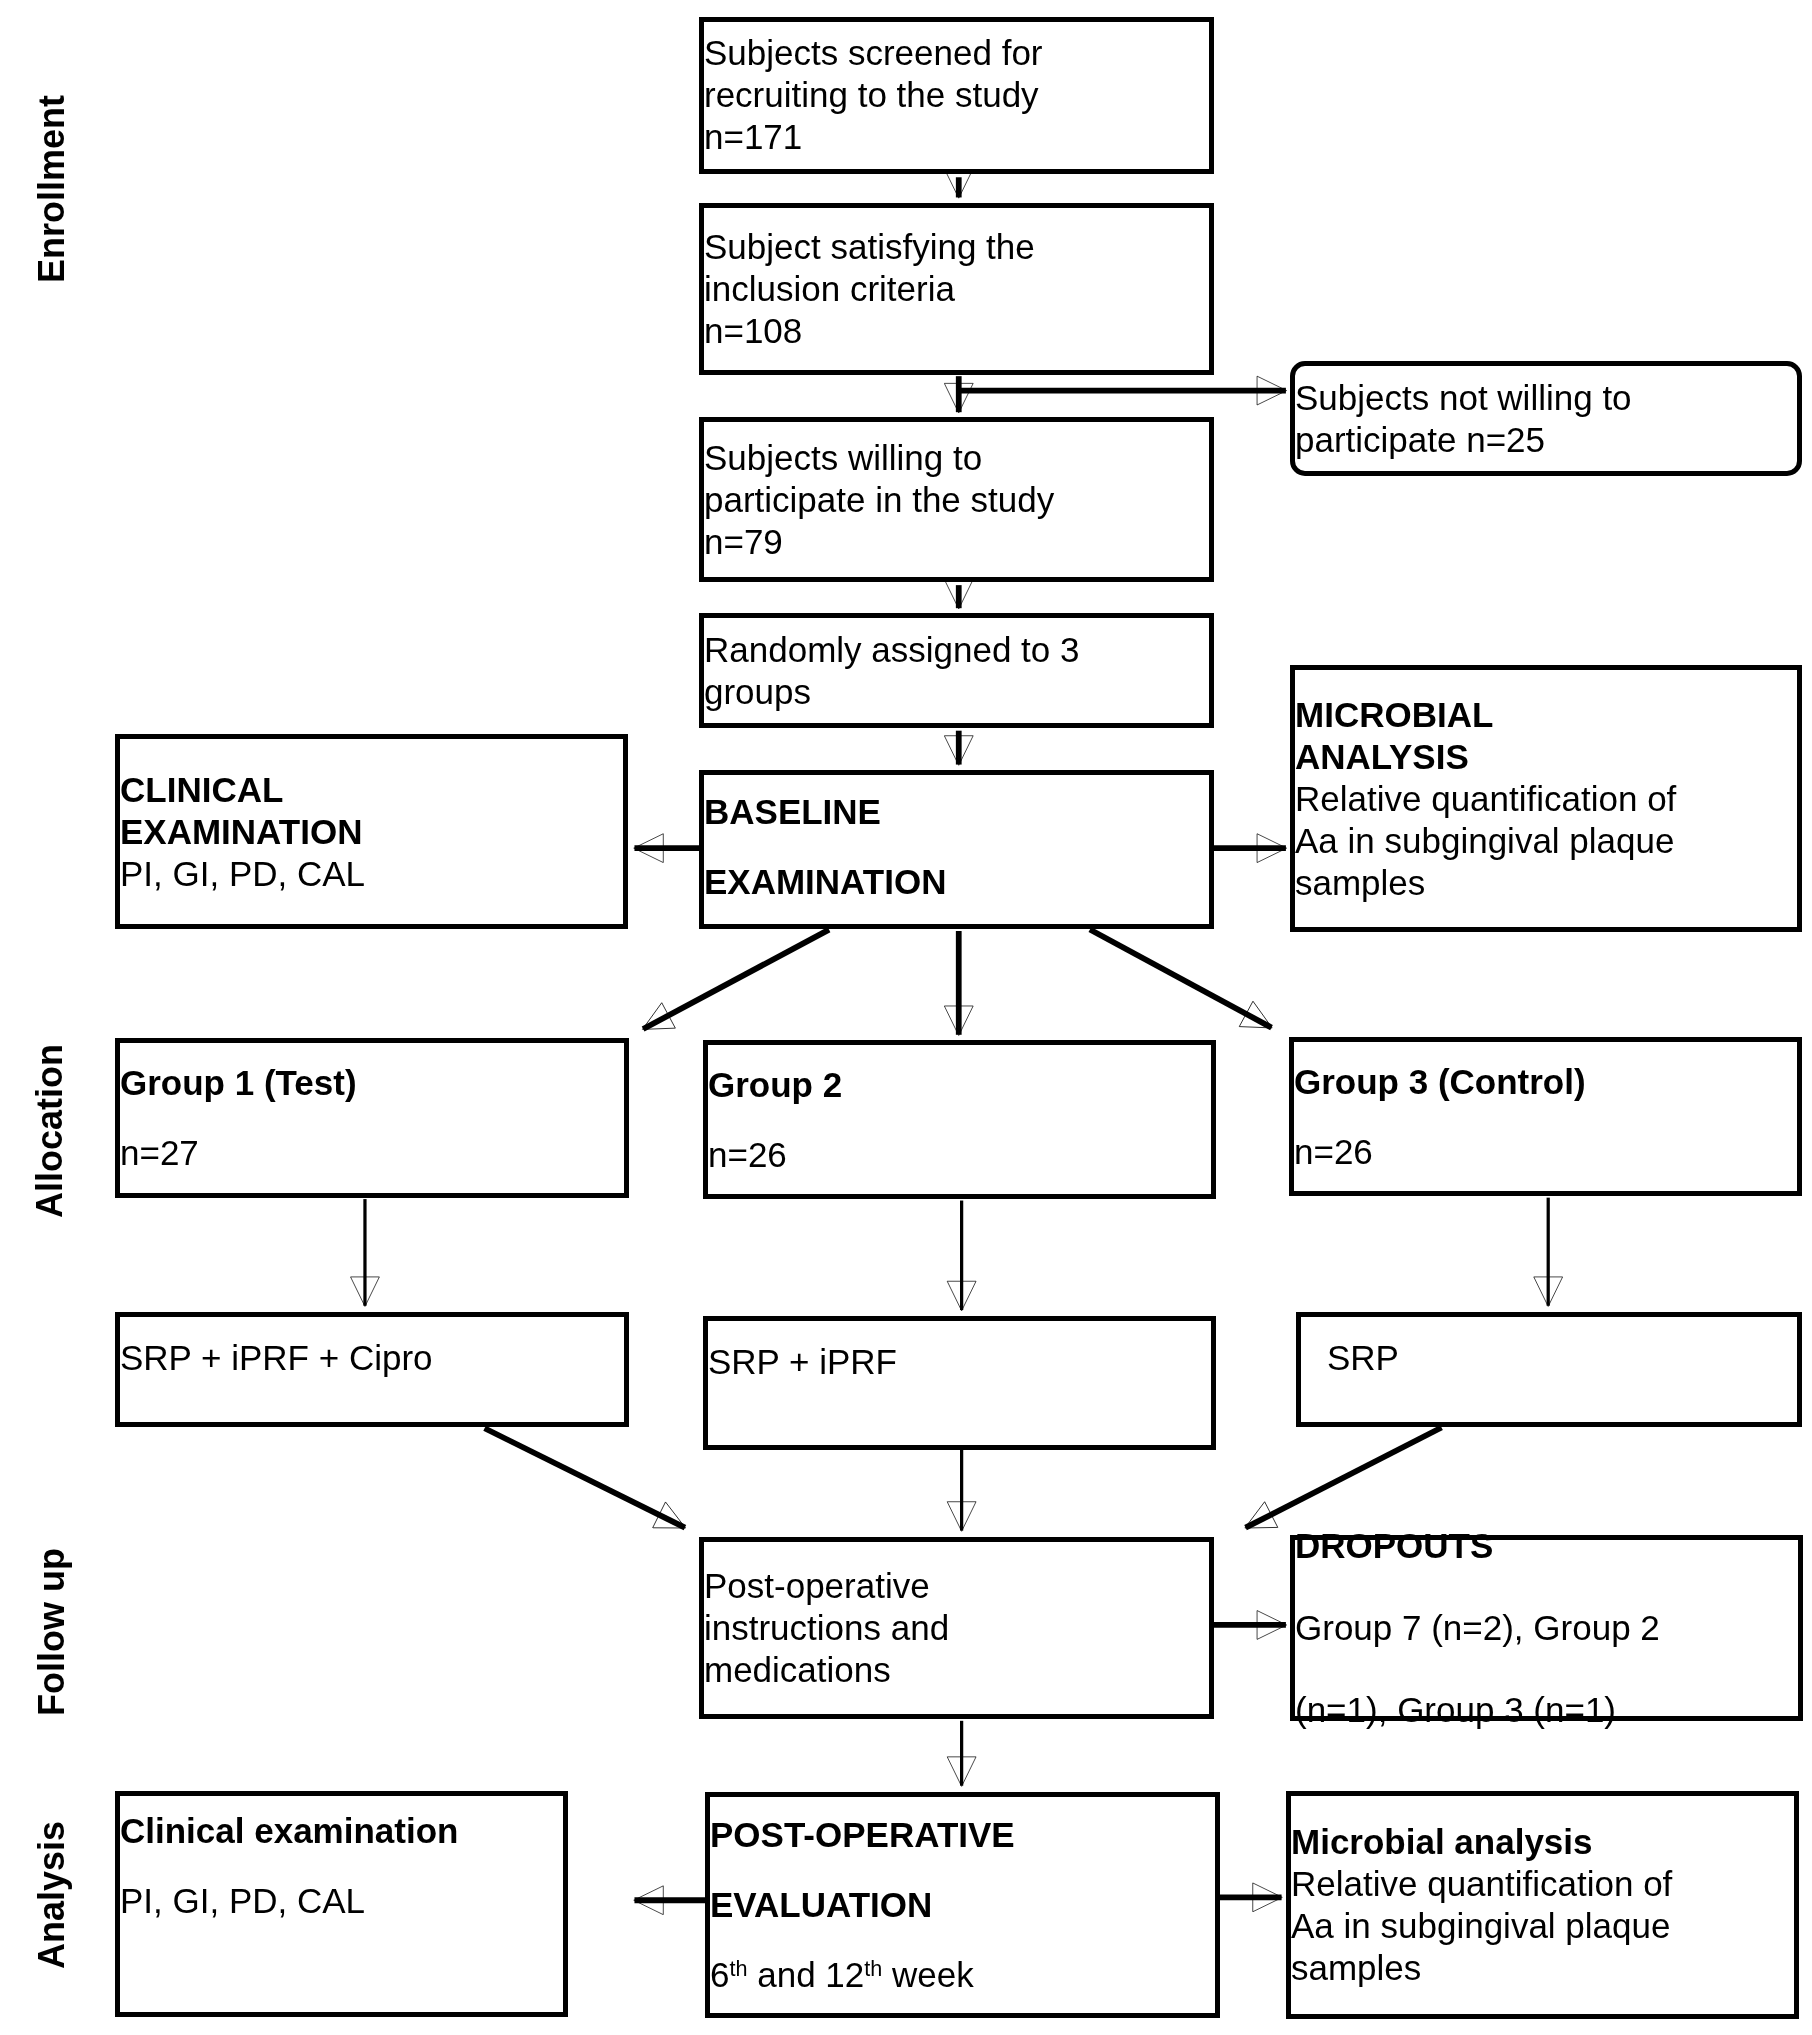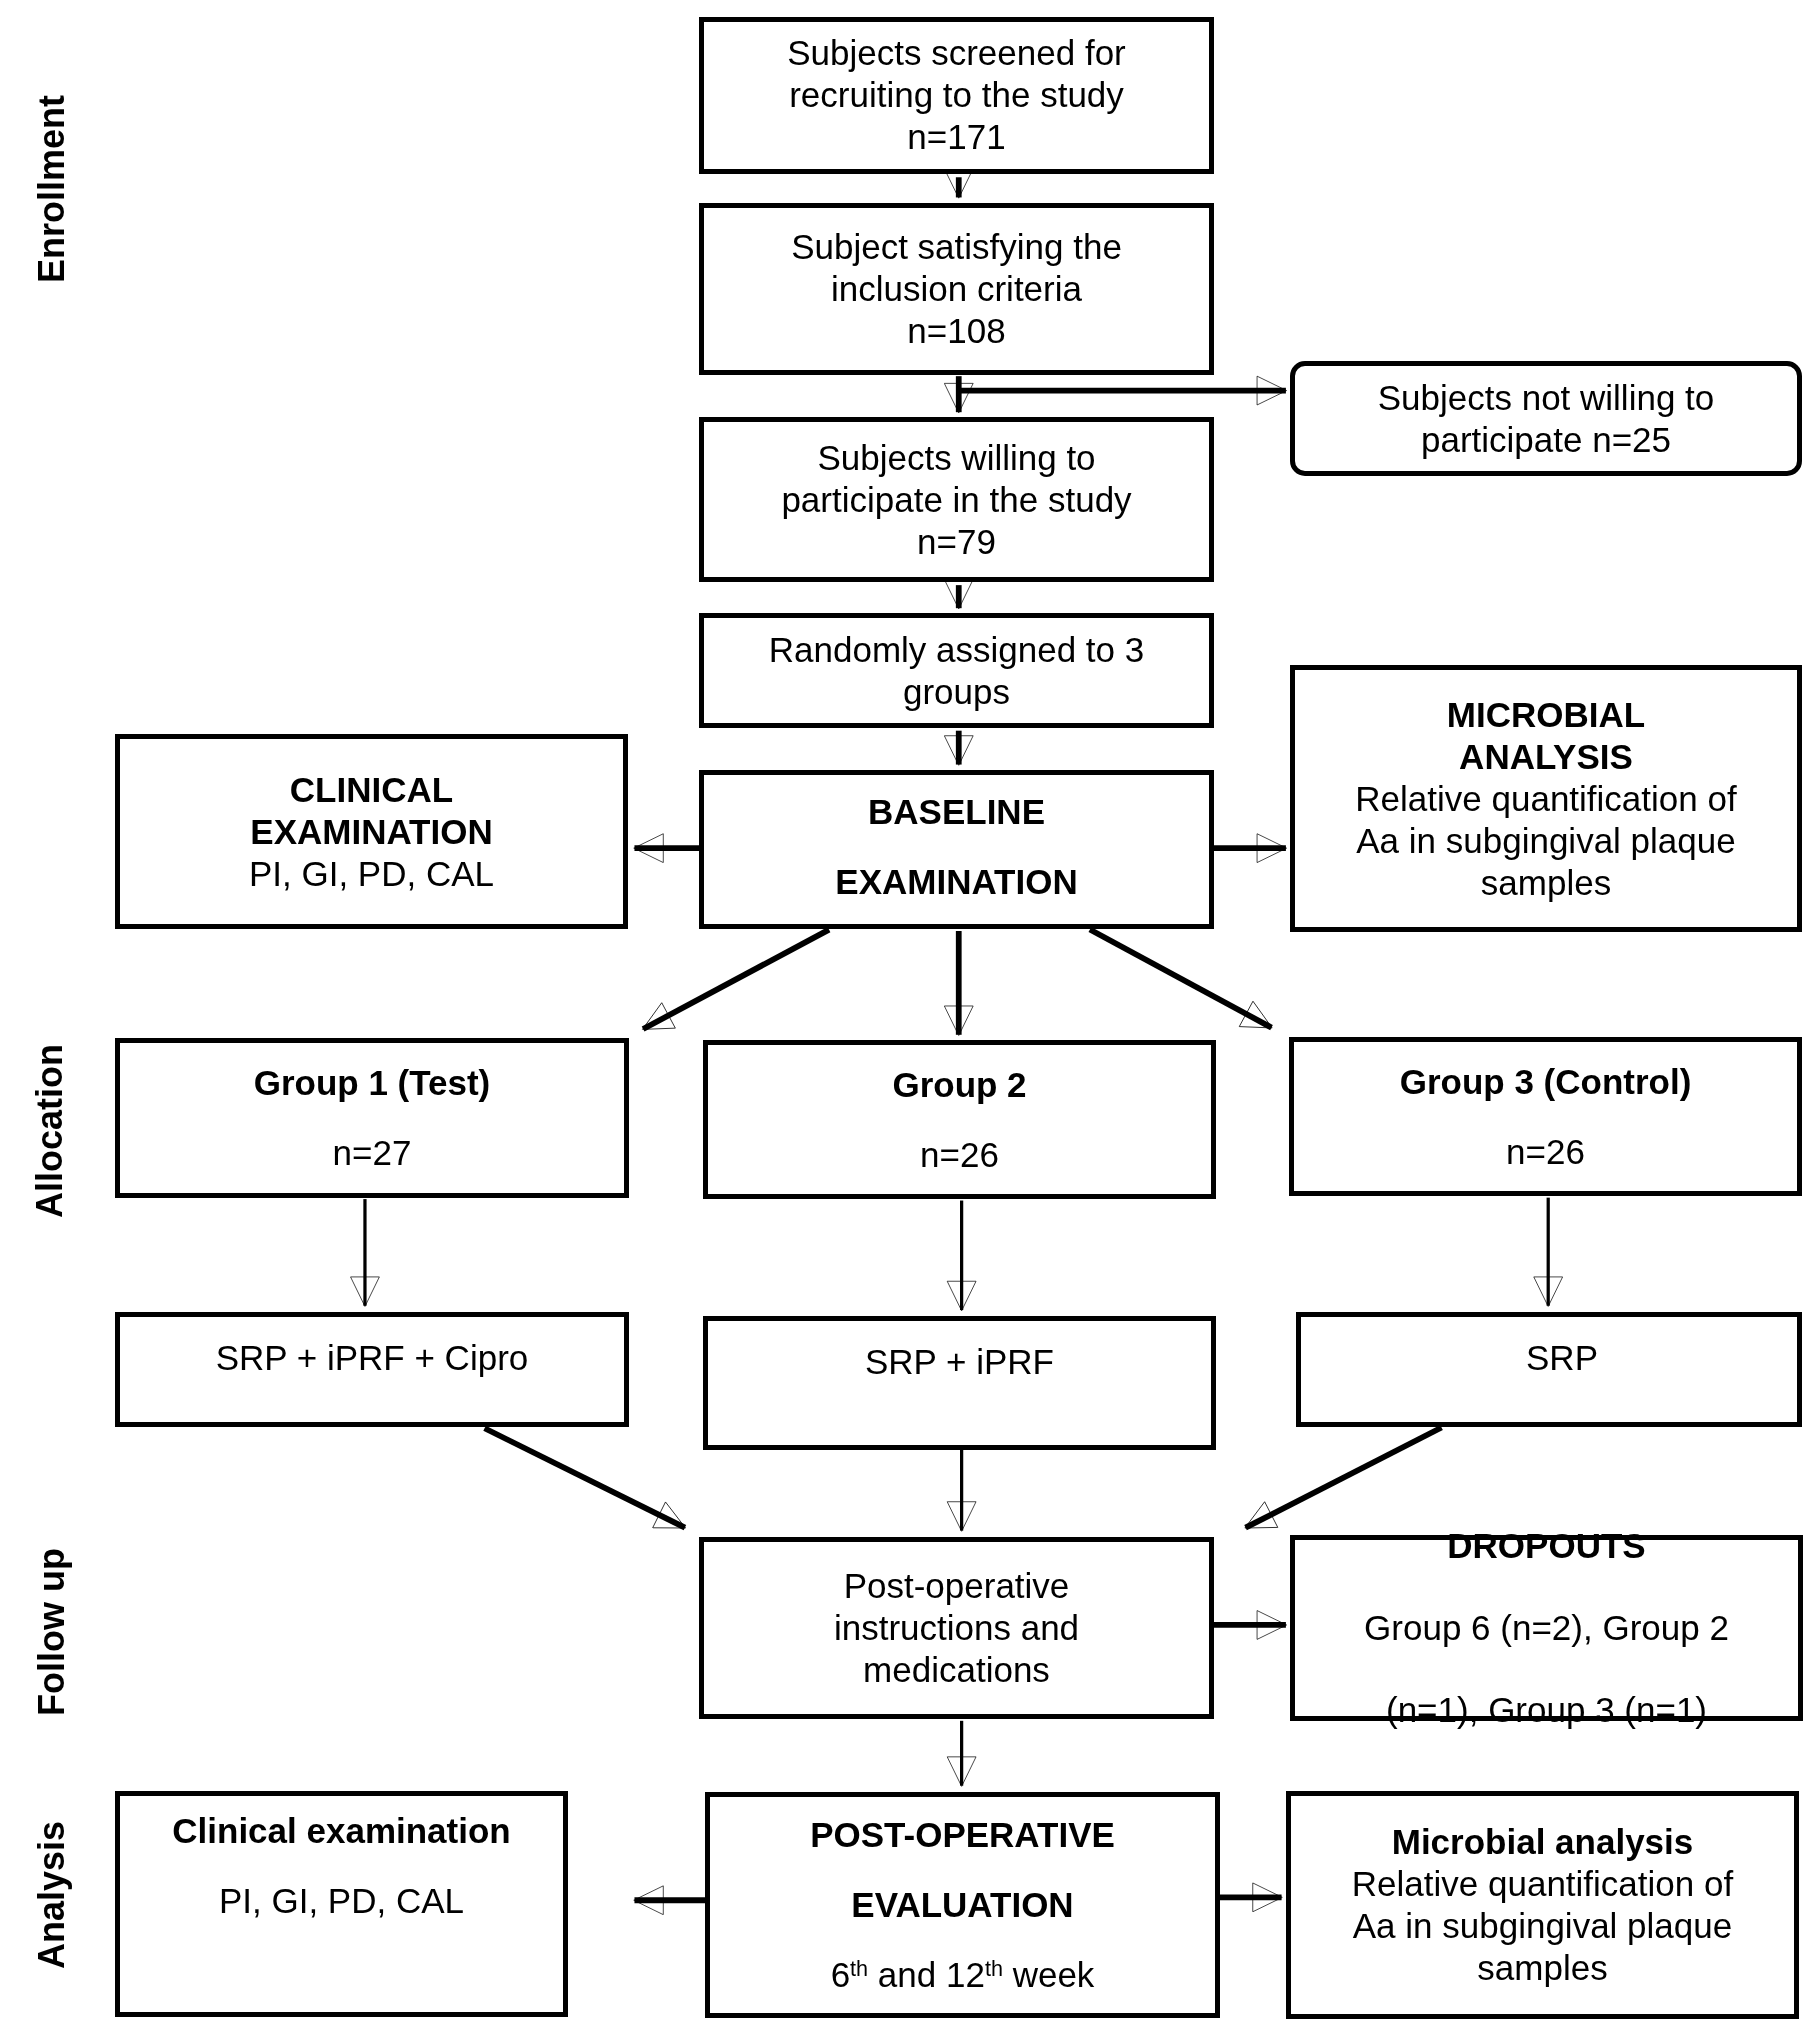--- a/index.html
+++ b/index.html
@@ -22,21 +22,21 @@
   }
   svg.arrows path { stroke: #000000; fill: none; }
   .thick { stroke-width: 8px; }
   .thin  { stroke-width: 4.5px; }
   .box {
     position: absolute;
     background: #ffffff;
     border: 5px solid #000000;
     display: flex;
     flex-direction: column;
-    align-items: center;
+    align-items: flex-start;
     justify-content: center;
     text-align: center;
     font-size: 35px;
     line-height: 42px;
     white-space: nowrap;
   }
   .box.topalign { justify-content: flex-start; gap: 28px; }
   .b { font-weight: 700; }
   sup.wk {
     font-size: 21.6px;
@@ -169,21 +169,21 @@
   </div>
 
   <div class="box" style="left:699px; top:1537px; width:515px; height:182px;">
     <div>Post-operative</div>
     <div>instructions and</div>
     <div>medications</div>
   </div>
 
   <div class="box" style="left:1290px; top:1535px; width:513px; height:186px;gap:40px;">
     <div class="b">DROPOUTS</div>
-    <div>Group 6 (n=2), Group 2</div>
+    <div>Group 7 (n=2), Group 2</div>
     <div>(n=1), Group 3 (n=1)</div>
   </div>
 
   <div class="box topalign" style="left:115px; top:1791px; width:453px; height:226px; padding-top:14px;">
     <div class="b">Clinical examination</div>
     <div>PI, GI, PD, CAL</div>
   </div>
 
   <div class="box topalign" style="left:705px; top:1792px; width:515px; height:226px; padding-top:17.3px;">
     <div class="b">POST-OPERATIVE</div>

